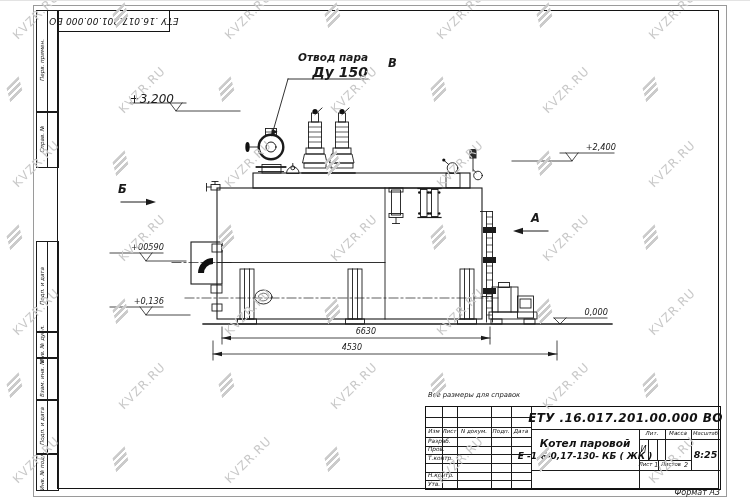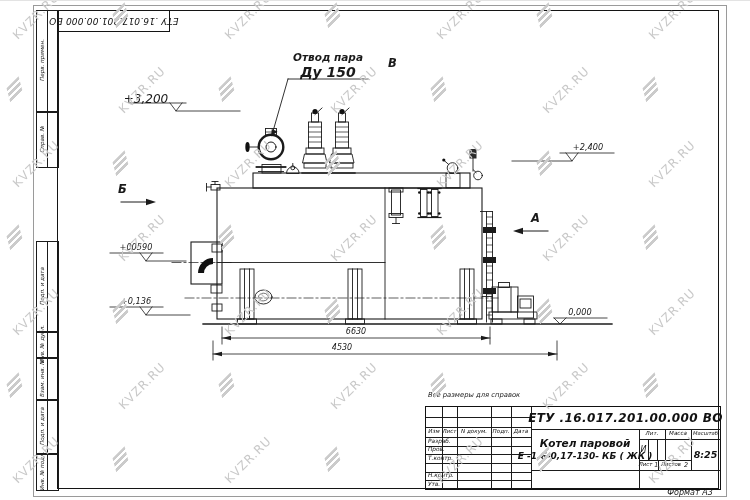--- a/index.html
+++ b/index.html
@@ -1,20 +1,20 @@
 <!DOCTYPE html>
 <html><head>
 <meta charset="utf-8">
 <style>
   html,body{margin:0;padding:0;background:#fff}
   #sheet{position:relative;width:750px;height:500px;background:#fff;overflow:hidden;
          font-family:"DejaVu Sans",sans-serif;border-top:1px solid #e3e3e3}
   .lbl{position:absolute;font-style:italic;color:#1a1a1a;white-space:nowrap;
        font-family:"DejaVu Sans",sans-serif;z-index:3;line-height:1}
-  .c{text-align:center}
+  .c{text-align:right}
   svg{position:absolute;left:0;top:0;z-index:2}
   
   #outer-trim{position:absolute;left:33px;top:4px;width:692px;height:490px;
               border:1px solid #9a9a9a;z-index:1}
   #main-frame{position:absolute;left:57px;top:9px;width:660px;height:477px;
               border:1.8px solid #141414;z-index:1}
   .margin-box{position:absolute;left:36px;width:21px;border:1.2px solid #1b1b1b;z-index:2;
               background:linear-gradient(#1b1b1b,#1b1b1b) no-repeat 10px 0/1px 100%}
   .margin-box span{position:absolute;left:-15px;top:50%;width:40px;margin-top:-4px;
     transform:rotate(-90deg);font-size:5.6px;font-style:italic;color:#222;text-align:center;
@@ -294,21 +294,21 @@
   <div class="lbl" style="left:118px;top:183px;font-size:11.5px;font-weight:600">Б</div>
   <div class="lbl" style="left:531px;top:212px;font-size:11.5px;font-weight:600">А</div>
   <div class="lbl c" style="left:118px;top:92px;width:56px;font-size:12px">+3,200</div>
   <div class="lbl c" style="left:560px;top:142px;width:56px;font-size:8.2px">+2,400</div>
   <div class="lbl c" style="left:108px;top:242px;width:56px;font-size:8.2px">+00590</div>
   <div class="lbl c" style="left:108px;top:296px;width:56px;font-size:8.2px">+0,136</div>
   <div class="lbl c" style="left:552px;top:307px;width:56px;font-size:8.2px">0,000</div>
   <div class="lbl c" style="left:336px;top:327px;width:40px;font-size:8px">6630</div>
   <div class="lbl c" style="left:322px;top:343px;width:40px;font-size:8px">4530</div>
   <div class="lbl" style="left:428px;top:391px;font-size:6.8px">Все размеры для справок</div>
-  <div class="lbl c" style="left:640px;top:488px;width:100px;font-size:8px">Формат А3</div>
+  <div class="lbl c" style="left:620px;top:488px;width:100px;font-size:8px">Формат А3</div>
 
   <div id="titleblock">
 
     <div class="tbl" style="left:16px;top:0;width:1px;height:82px"></div>
     <div class="tbl" style="left:31px;top:0;width:1px;height:82px"></div>
     <div class="tbl" style="left:65px;top:0;width:1px;height:82px"></div>
     <div class="tbl" style="left:85px;top:0;width:1px;height:82px"></div>
     <div class="tbl" style="left:105px;top:0;width:1.4px;height:82px"></div>
     <div class="tbl" style="left:213px;top:22px;width:1.4px;height:60px"></div>
     <div class="tbl" style="left:239px;top:22px;width:1px;height:31px"></div>

